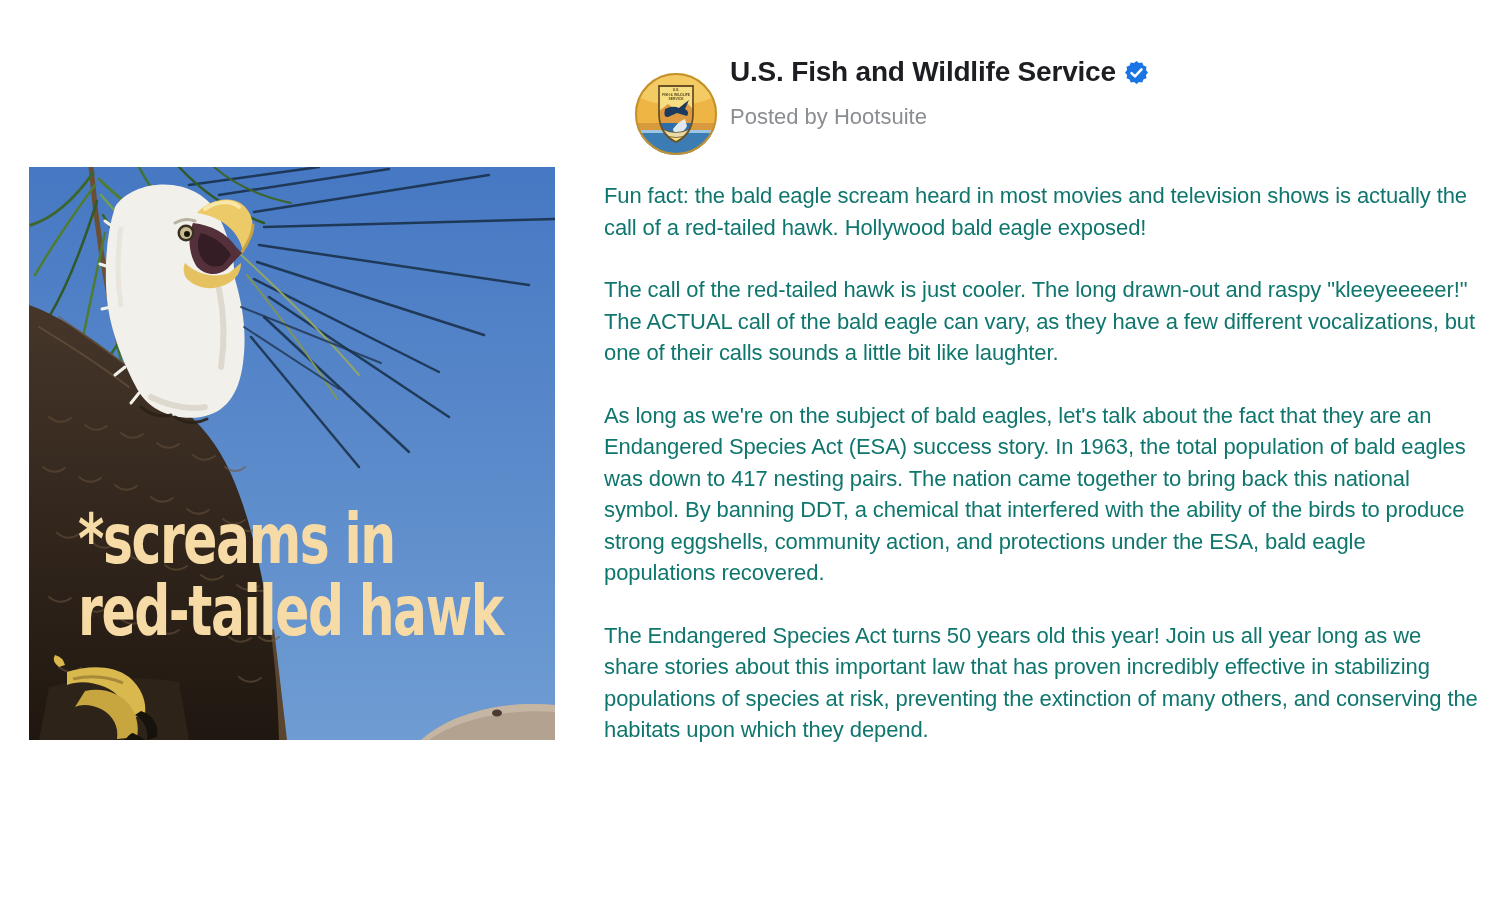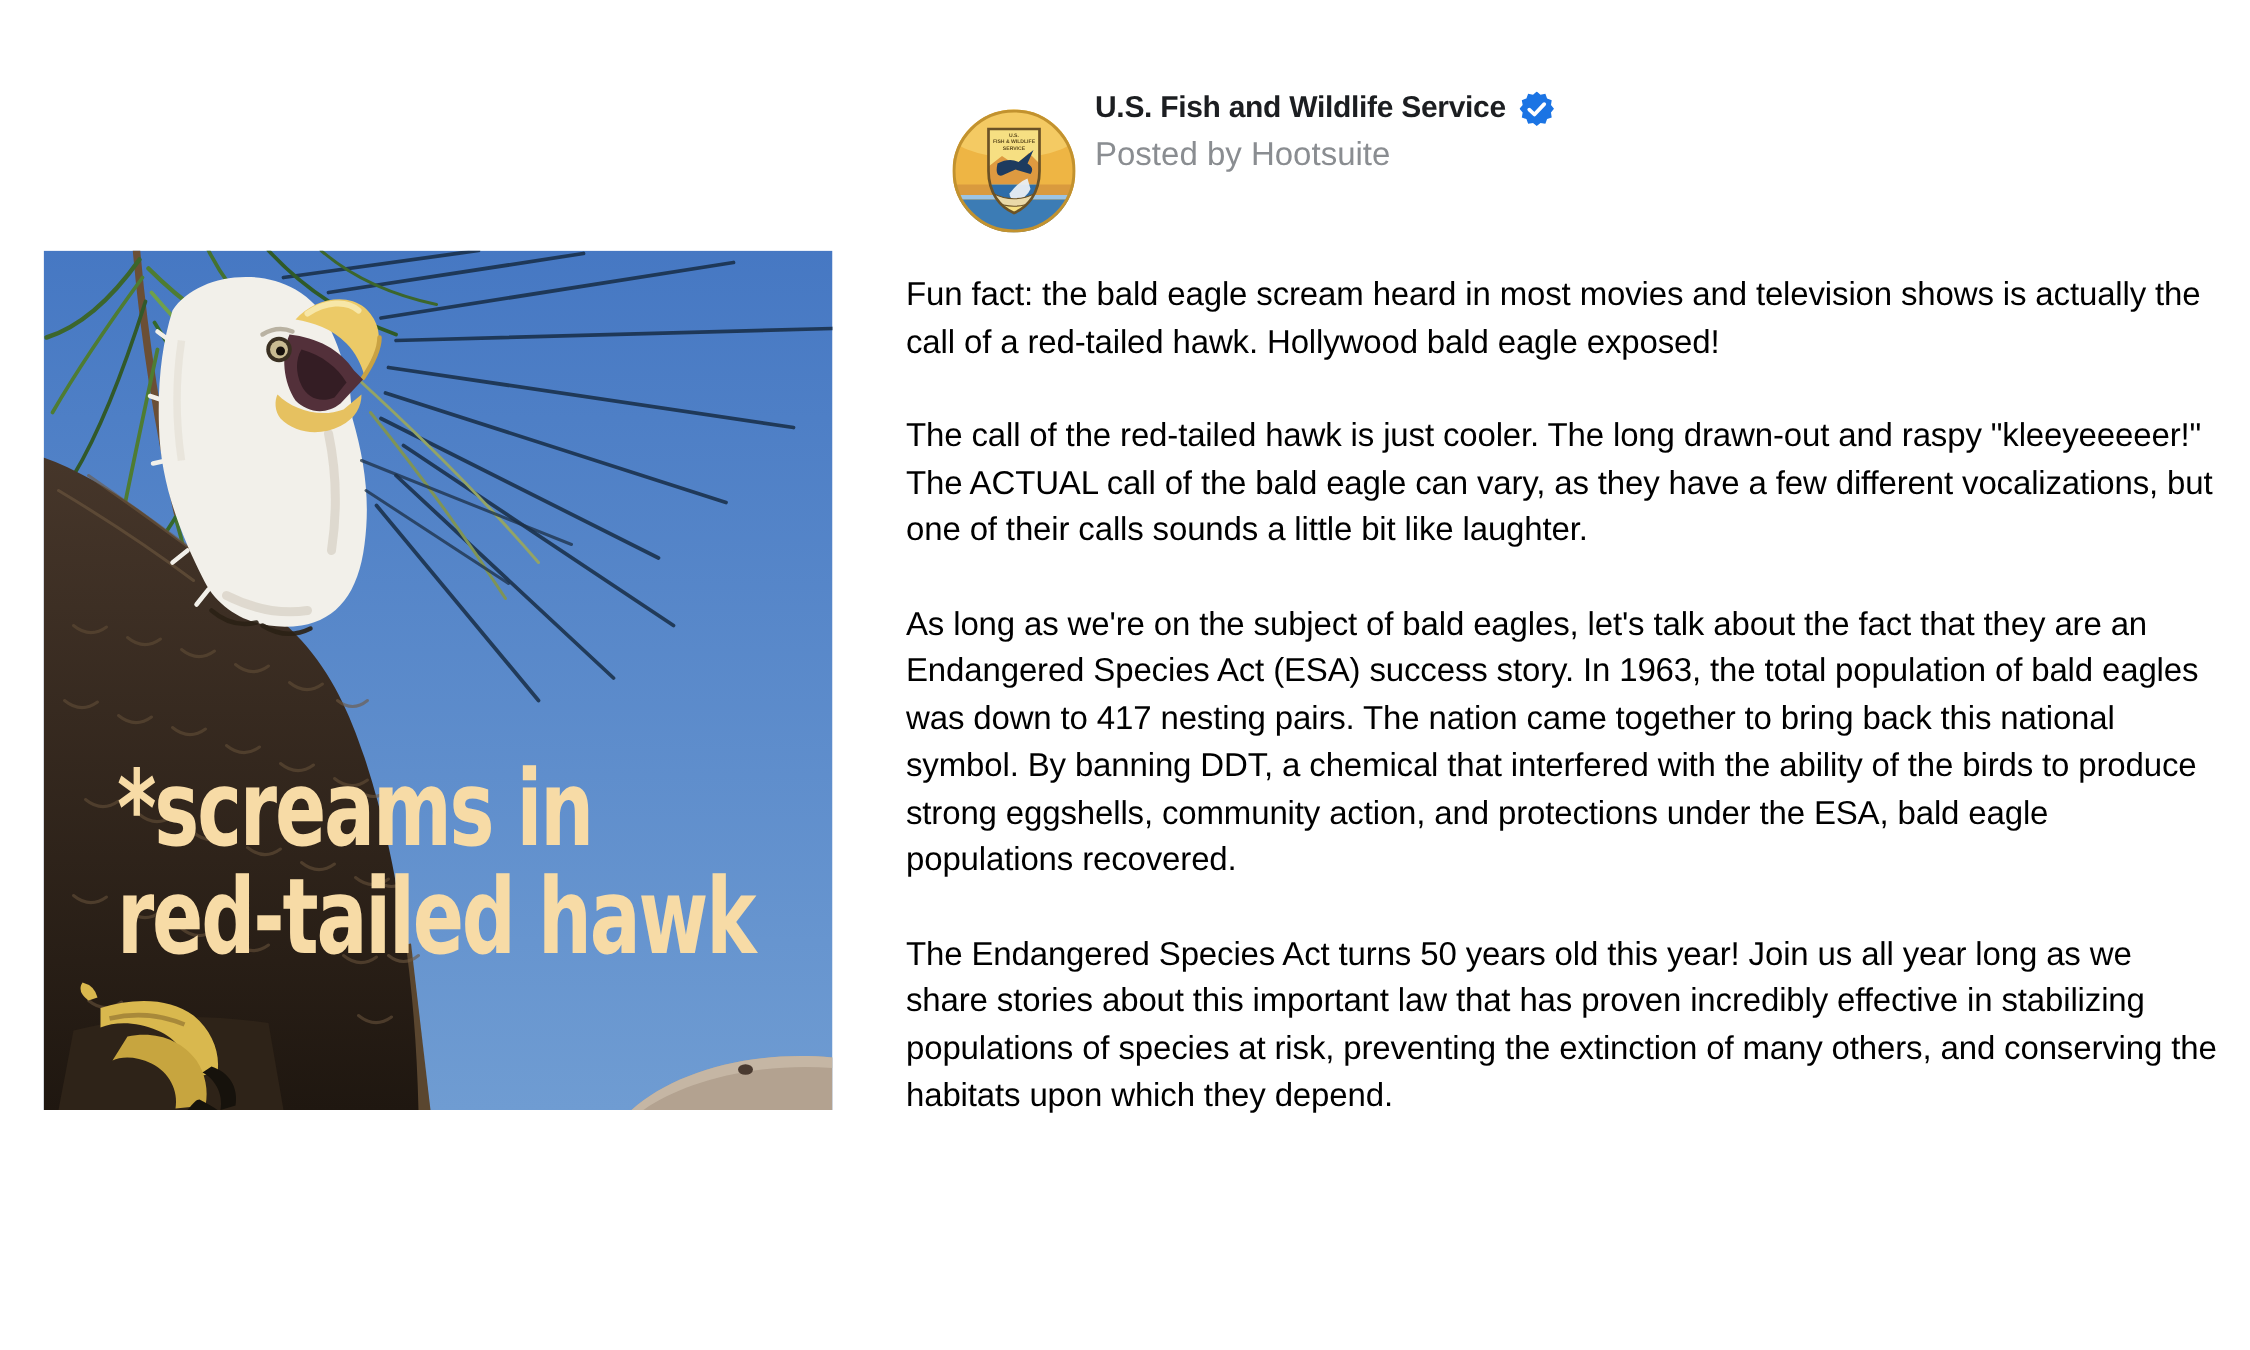--- a/index.html
+++ b/index.html
@@ -13,26 +13,26 @@
   .overlay{
     position:absolute;left:49px;top:336px;
     font-family:"DejaVu Sans",sans-serif;font-weight:bold;
     font-size:70px;line-height:72px;letter-spacing:-2px;color:#f7dba6;
     transform:scaleX(.72);transform-origin:0 0;white-space:nowrap;
   }
   
   .avatar{position:absolute;left:635px;top:73px;width:82px;height:82px;display:block;}
   .hgroup{position:absolute;left:730px;top:55px;}
   .title-row{display:flex;align-items:center;gap:9px;}
-  .page-title{font-size:20px;line-height:34px;font-weight:bold;color:#1c1e21;letter-spacing:-.2px;}
+  .page-title{font-size:28px;line-height:34px;font-weight:bold;color:#1c1e21;letter-spacing:-.2px;}
   .verified{width:23px;height:23px;display:inline-block;}
-  .subtitle{font-size:22px;line-height:28px;color:#8a8d91;margin-top:0;}
+  .subtitle{font-size:22px;line-height:28px;color:#8a8d91;margin-top:14px;}
   .post-body{
     position:absolute;left:604px;top:180px;width:876px;
-    font-size:22px;line-height:31.5px;color:#000000;letter-spacing:-.1px;
+    font-size:22px;line-height:31.5px;color:#0f766e;letter-spacing:-.1px;
   }
   .post-body p{margin:0 0 31px 0;}
 </style>
 </head>
 <body>
 
 <div class="canvas">
 
   <figure class="photo">
     <svg class="scene" width="526" height="573" viewBox="0 0 526 573">

